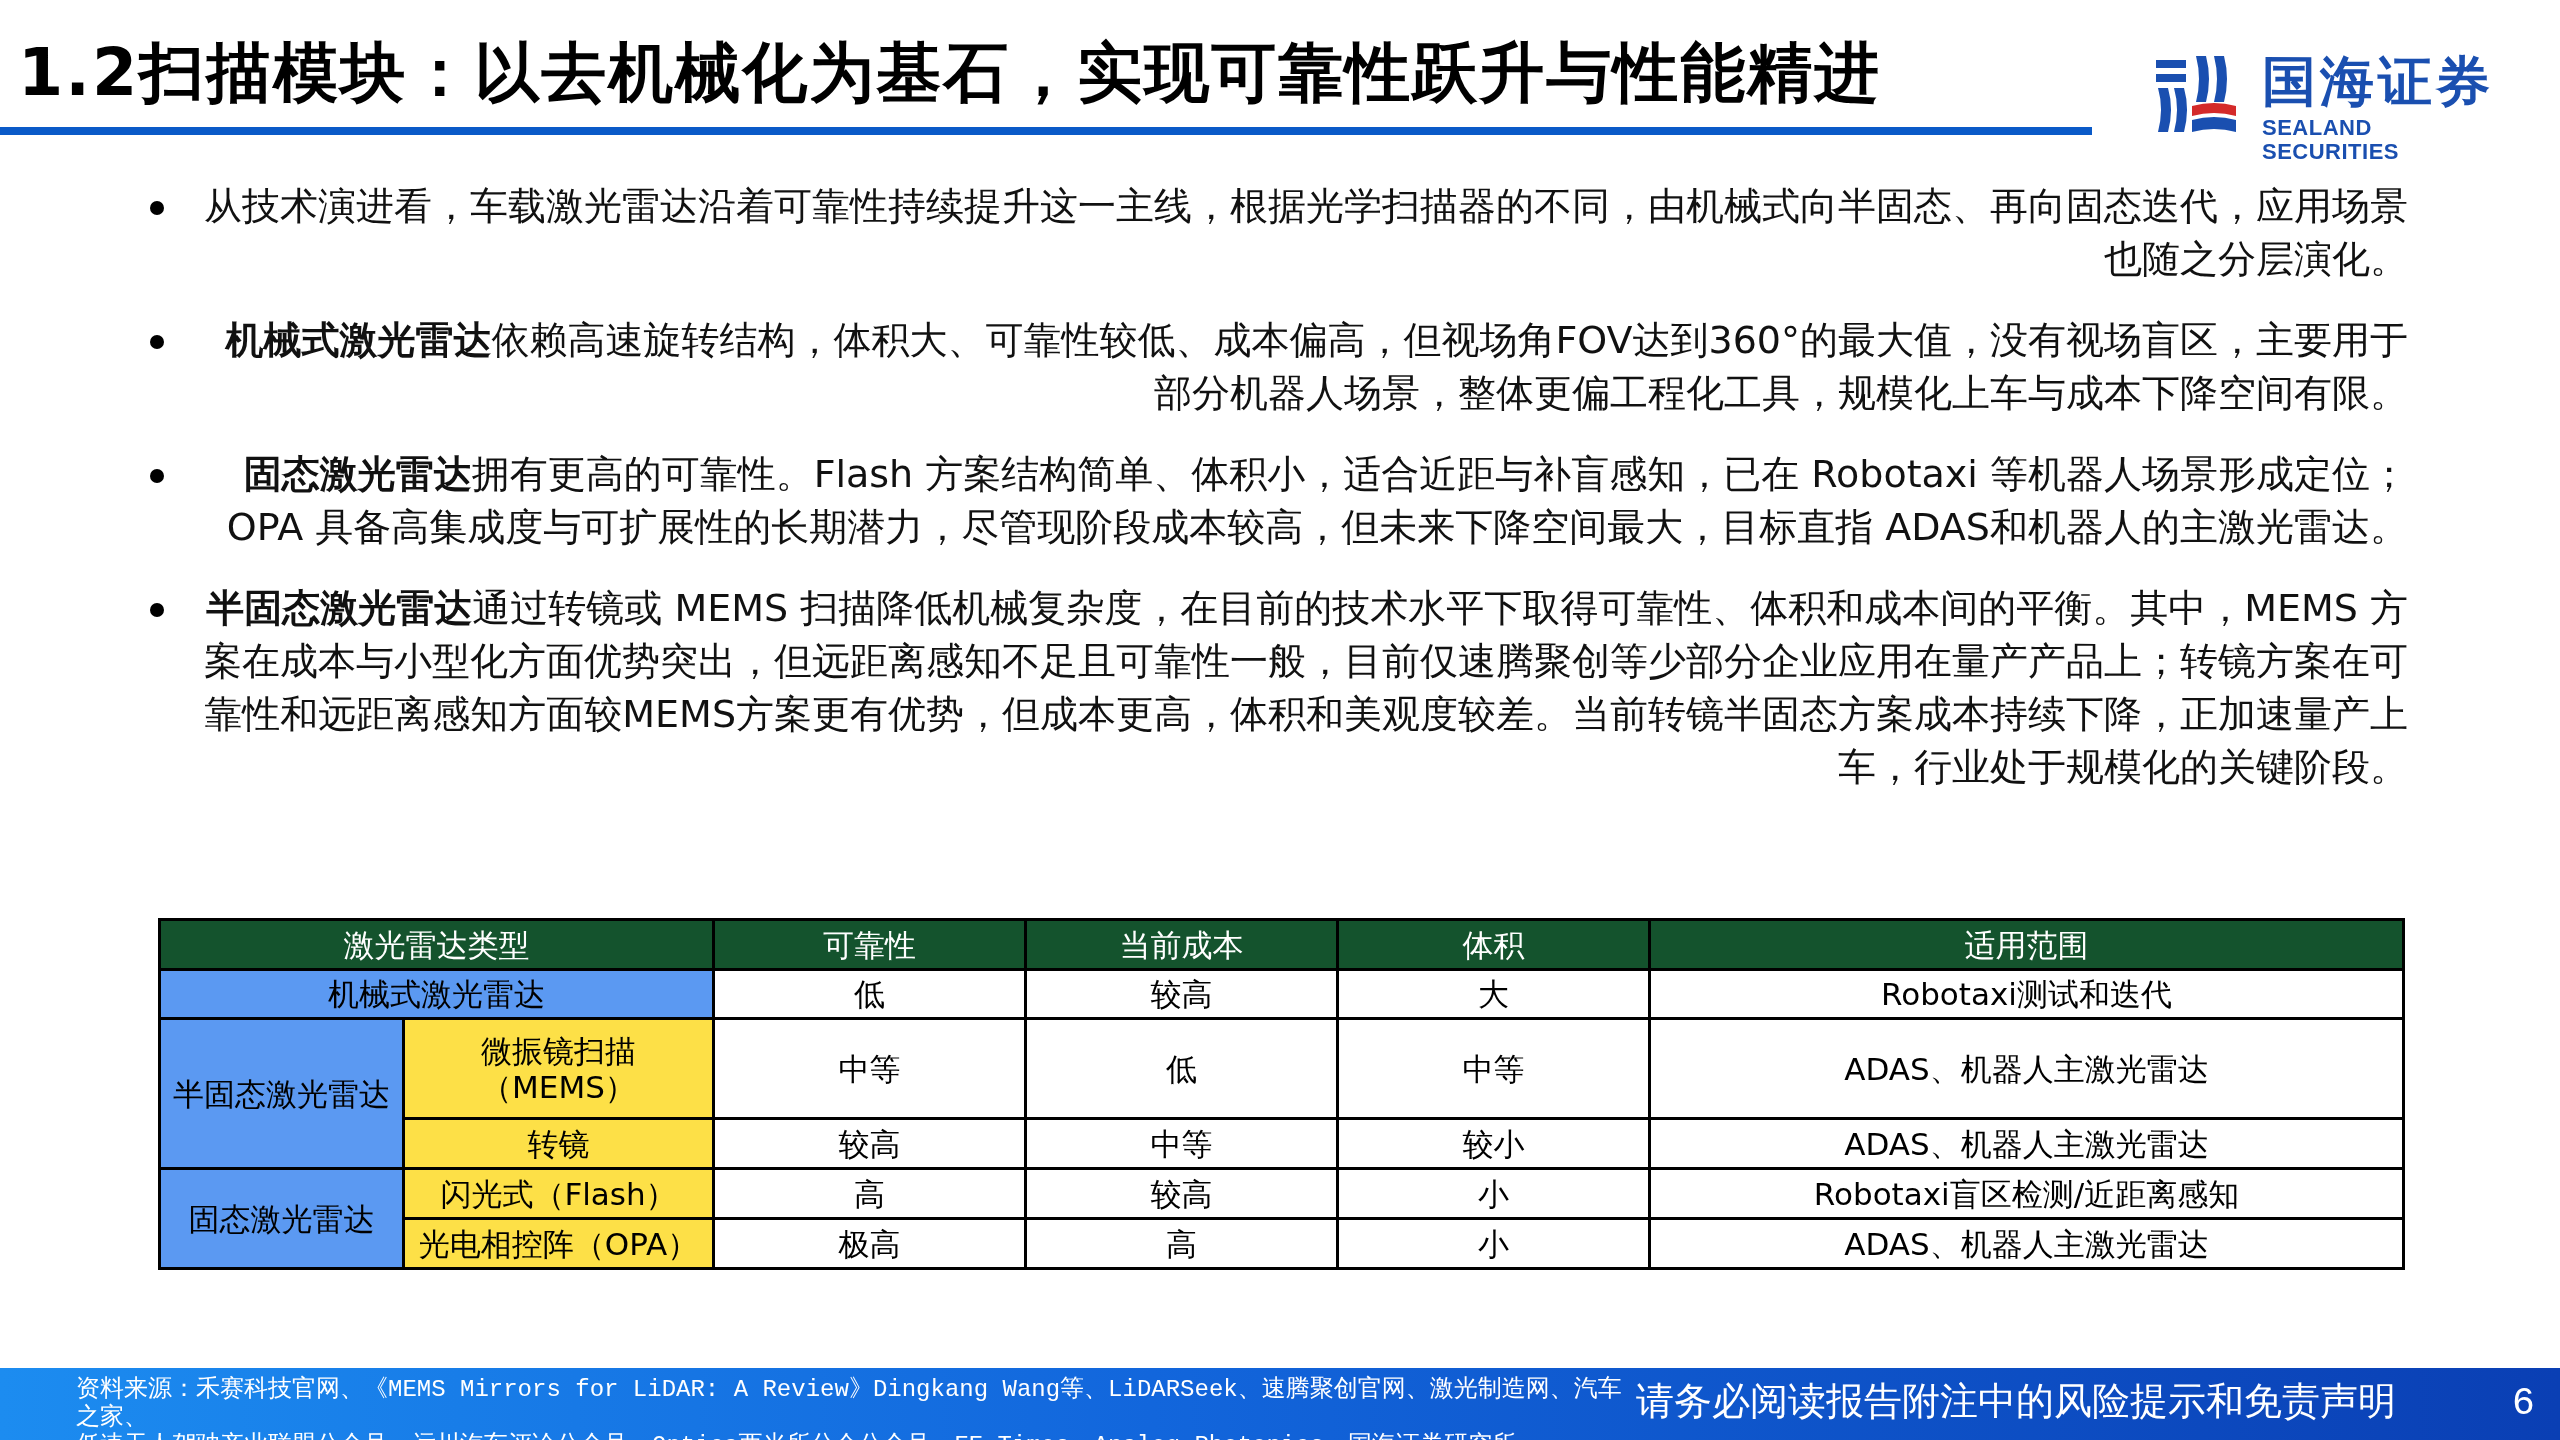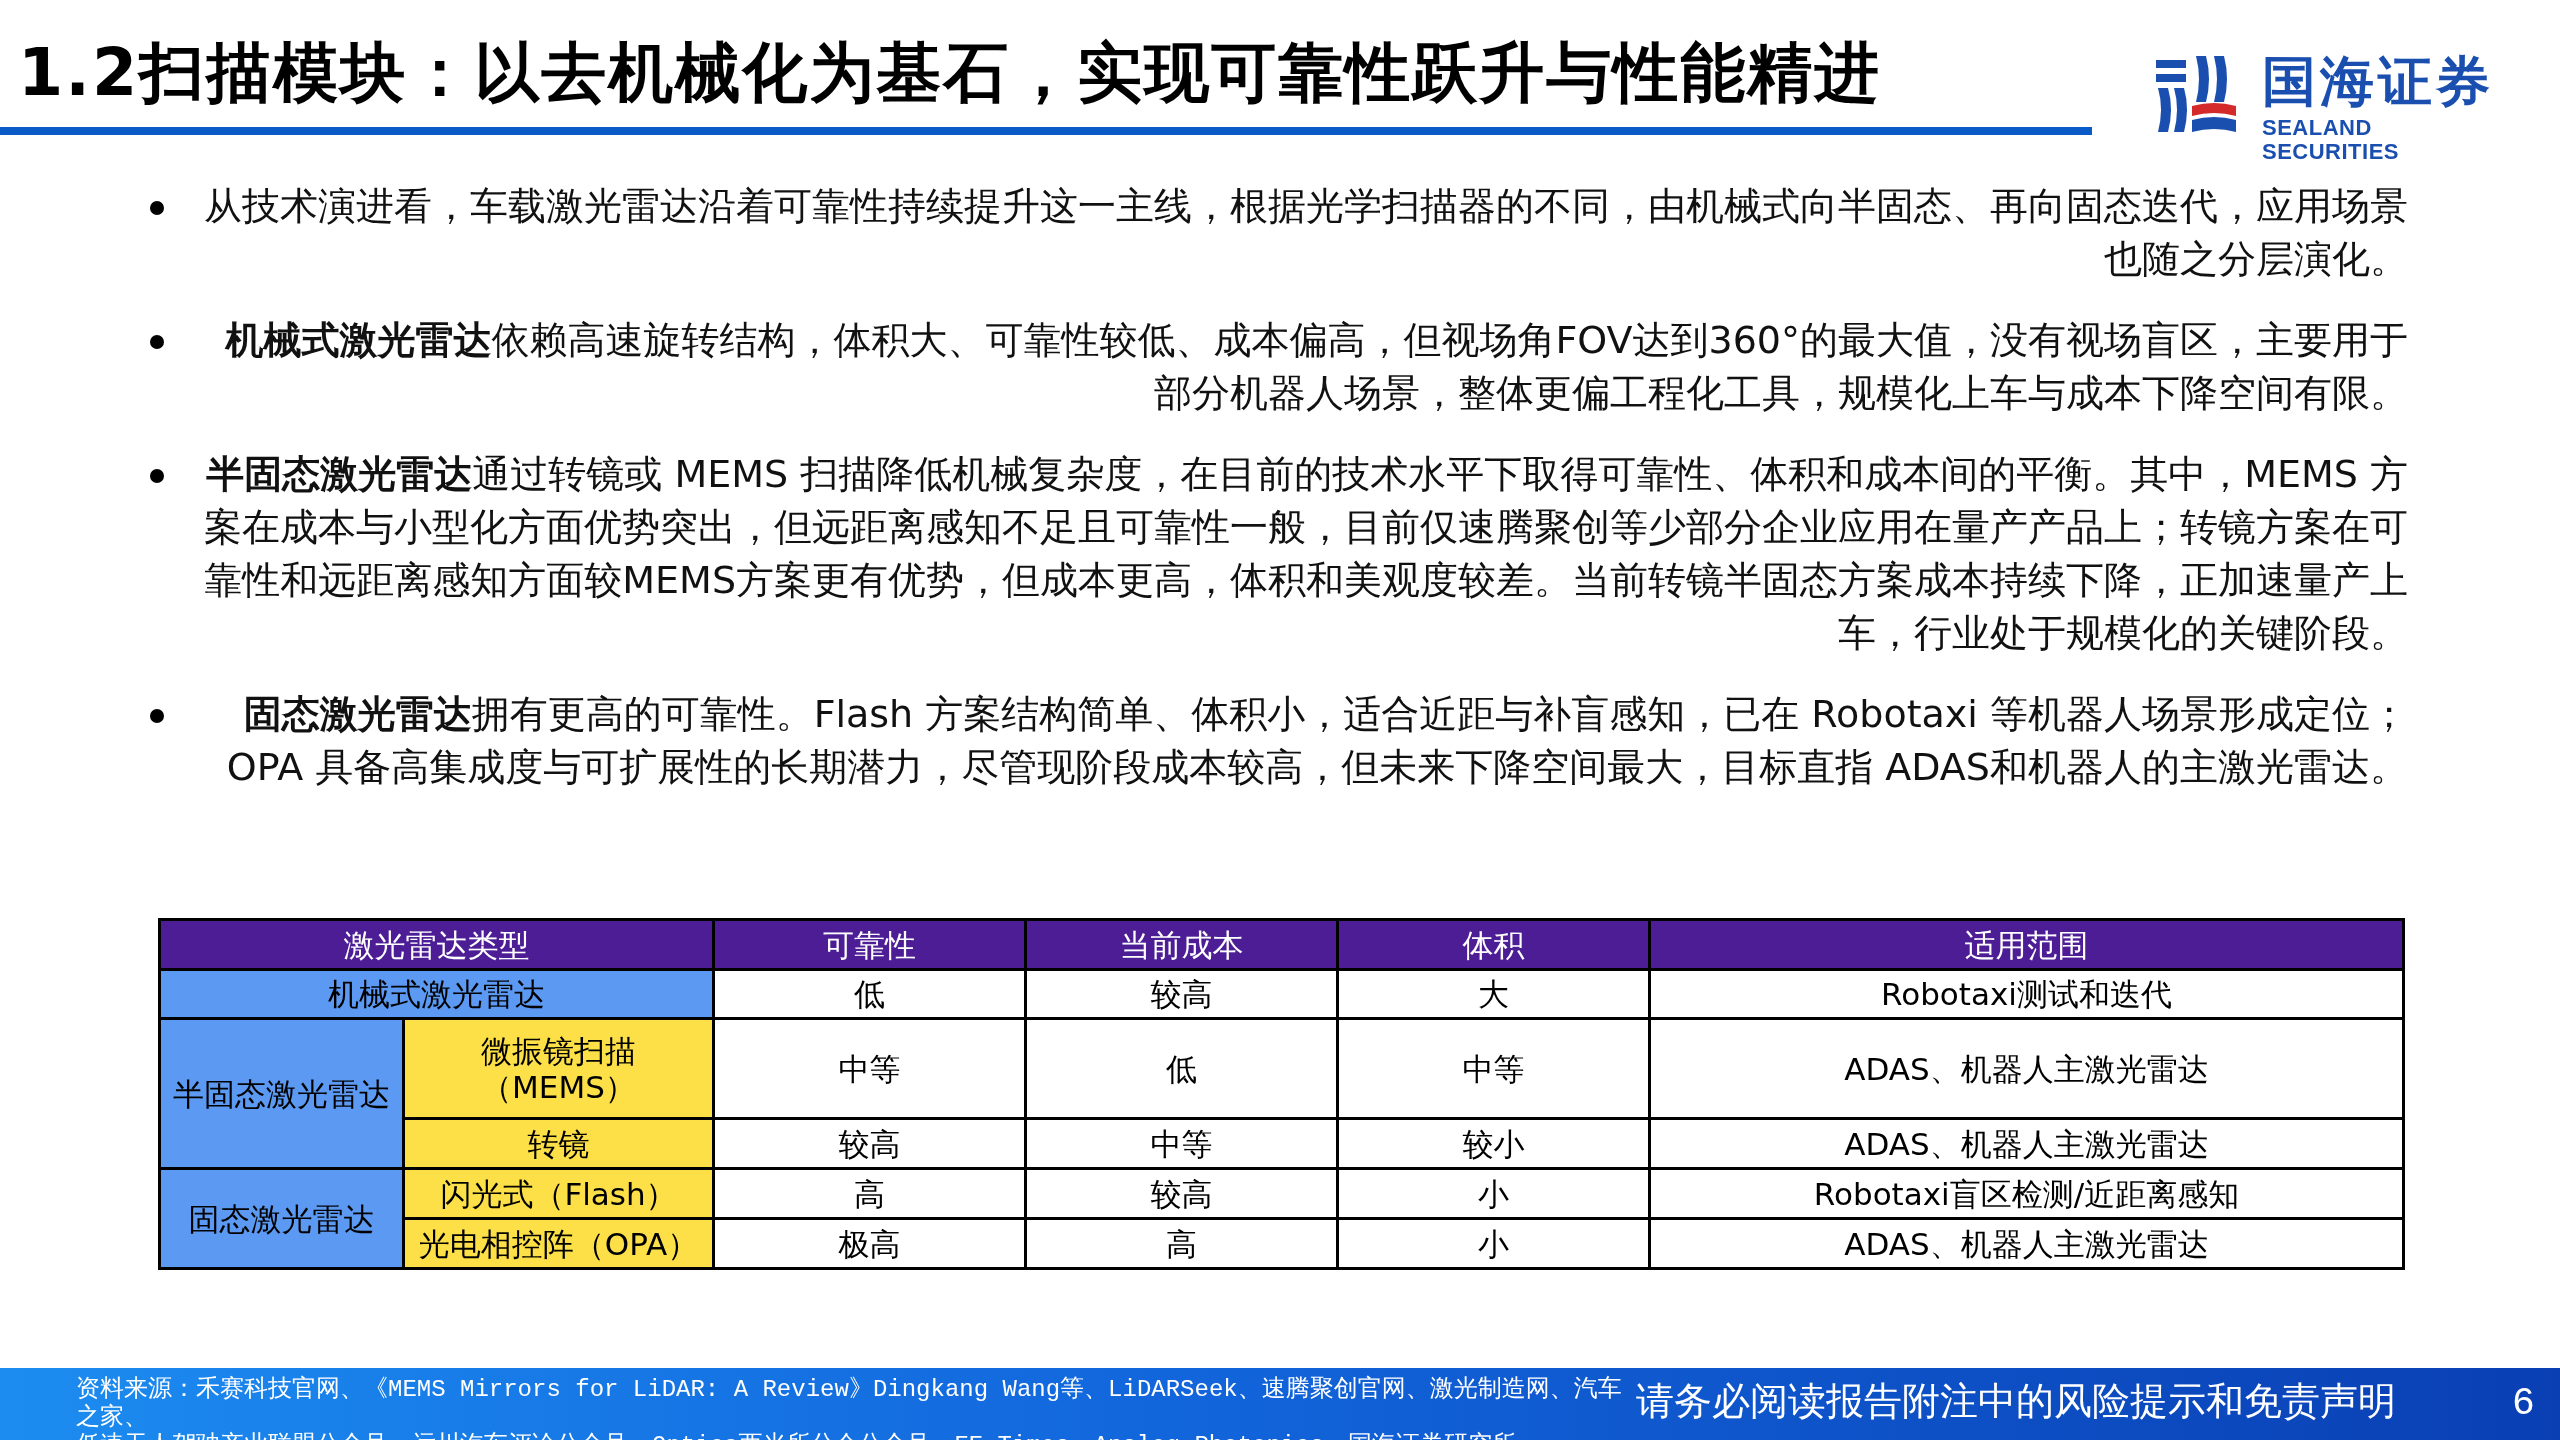--- a/index.html
+++ b/index.html
@@ -20,21 +20,21 @@
   .logo-en { position: absolute; left: 112px; top: 86px; font-size: 22px; font-weight: bold; color: #1a4fb0; letter-spacing: 0.5px; line-height: 24px; font-family: "Liberation Sans", sans-serif; }
 
   .bullets { position: absolute; left: 148px; top: 180px; width: 2260px; text-align: right; }
   .bullet { position: relative; padding-left: 46px; font-size: 38px; line-height: 53px; margin-bottom: 28px; color: #111; }
   .bullet .dot { position: absolute; left: 2px; top: 21px; width: 14px; height: 14px; border-radius: 50%; background: #000; }
   .bullet b { font-weight: bold; }
 
   .table-wrap { position: absolute; left: 158px; top: 918px; width: 2244px; }
   table { border-collapse: collapse; width: 100%; font-size: 31px; table-layout: fixed; }
   td, th { border: 3px solid #000; text-align: center; vertical-align: middle; line-height: 36px; padding: 0 4px; font-weight: normal; }
-  th { background: #4c1d95; color: #fff; height: 50px; margin-top: 8px; }
+  th { background: #14532d; color: #fff; height: 50px; margin-top: 8px; }
   .lvl1 { background: #5b99f2; color: #000; }
   .lvl2 { background: #fde047; color: #000; }
   .val { background: #fff; }
 
   .footer { position: absolute; left: 0; top: 1368px; width: 2560px; height: 72px;
     background: linear-gradient(90deg, #1c8cf0 0%, #1266dc 45%, #0a3fb4 100%); color: #fff; font-family: Liberation Mono, monospace; }
   .footer-src { position: absolute; left: 76px; top: 8px; font-size: 24px; line-height: 28px; width: 1560px; }
   .footer-disclaimer { position: absolute; left: 1636px; top: 14px; font-size: 38px; line-height: 44px; }
   .footer-page { position: absolute; left: 2512px; top: 14px; font-size: 38px; line-height: 44px; }
 </style>
@@ -65,25 +65,25 @@
   <div class="bullet">
     <span class="dot"></span>
     <span>从技术演进看，车载激光雷达沿着可靠性持续提升这一主线，根据光学扫描器的不同，由机械式向半固态、再向固态迭代，应用场景也随之分层演化。</span>
   </div>
   <div class="bullet">
     <span class="dot"></span>
     <b>机械式激光雷达</b><span>依赖高速旋转结构，体积大、可靠性较低、成本偏高，但视场角FOV达到360°的最大值，没有视场盲区，主要用于部分机器人场景，整体更偏工程化工具，规模化上车与成本下降空间有限。</span>
   </div>
   <div class="bullet">
     <span class="dot"></span>
-    <b>半固态激光雷达</b><span>通过转镜或 MEMS 扫描降低机械复杂度，在目前的技术水平下取得可靠性、体积和成本间的平衡。其中，MEMS 方案在成本与小型化方面优势突出，但远距离感知不足且可靠性一般，目前仅速腾聚创等少部分企业应用在量产产品上；转镜方案在可靠性和远距离感知方面较MEMS方案更有优势，但成本更高，体积和美观度较差。当前转镜半固态方案成本持续下降，正加速量产上车，行业处于规模化的关键阶段。</span>
+    <b>固态激光雷达</b><span>拥有更高的可靠性。Flash 方案结构简单、体积小，适合近距与补盲感知，已在 Robotaxi 等机器人场景形成定位；OPA 具备高集成度与可扩展性的长期潜力，尽管现阶段成本较高，但未来下降空间最大，目标直指 ADAS和机器人的主激光雷达。</span>
   </div>
   <div class="bullet">
     <span class="dot"></span>
-    <b>固态激光雷达</b><span>拥有更高的可靠性。Flash 方案结构简单、体积小，适合近距与补盲感知，已在 Robotaxi 等机器人场景形成定位；OPA 具备高集成度与可扩展性的长期潜力，尽管现阶段成本较高，但未来下降空间最大，目标直指 ADAS和机器人的主激光雷达。</span>
+    <b>半固态激光雷达</b><span>通过转镜或 MEMS 扫描降低机械复杂度，在目前的技术水平下取得可靠性、体积和成本间的平衡。其中，MEMS 方案在成本与小型化方面优势突出，但远距离感知不足且可靠性一般，目前仅速腾聚创等少部分企业应用在量产产品上；转镜方案在可靠性和远距离感知方面较MEMS方案更有优势，但成本更高，体积和美观度较差。当前转镜半固态方案成本持续下降，正加速量产上车，行业处于规模化的关键阶段。</span>
   </div>
 </div>
 
 <div class="table-wrap">
   <table>
     <colgroup>
       <col style="width:244px">
         <col style="width:310px">
         <col style="width:312px">
         <col style="width:312px">

